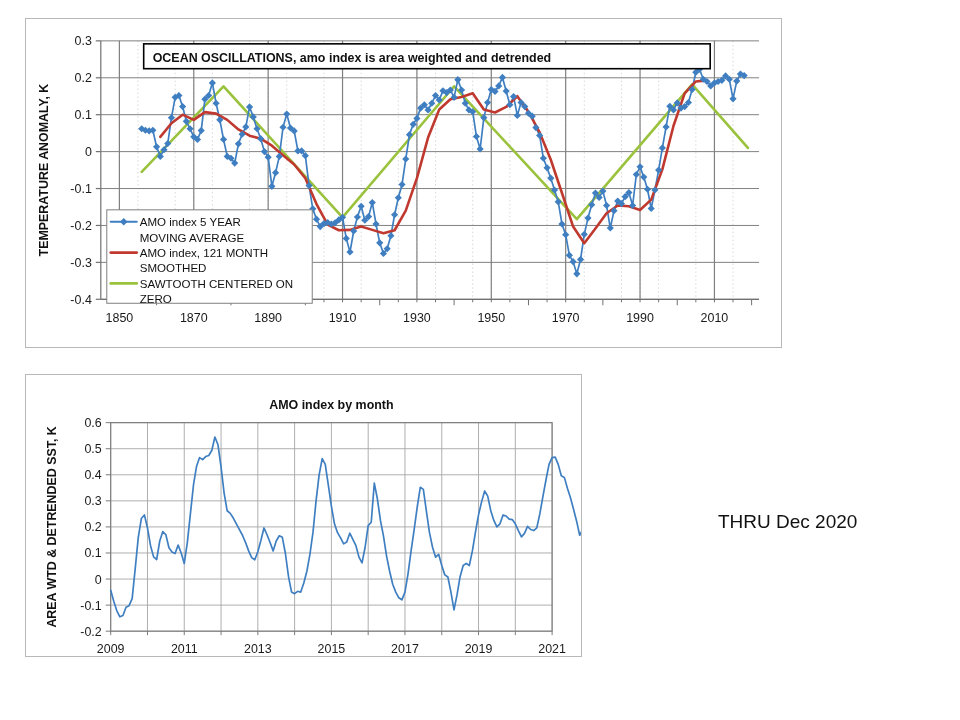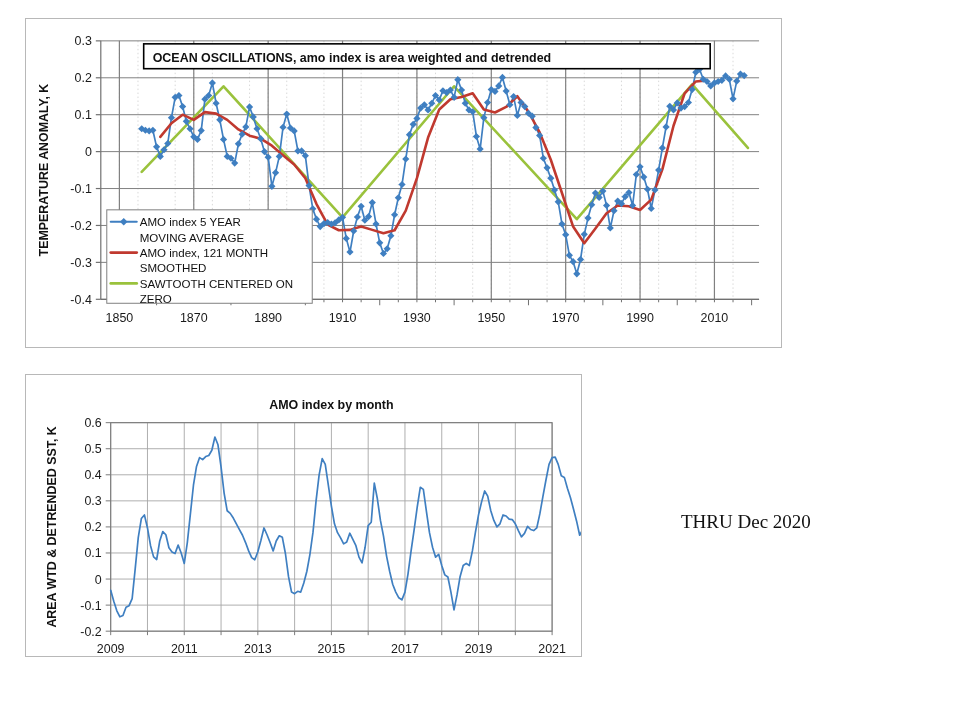--- a/index.html
+++ b/index.html
@@ -19,23 +19,23 @@
   #bottom-chart-panel{
     position:absolute;left:25px;top:374px;width:557px;height:283px;
     border:1px solid #b8b8b8;background:#fff;box-sizing:border-box;
   }
   .chart-svg{display:block;width:100%;height:100%;}
 
   
   .title-box text{font-weight:bold;}
 
   #thru-note{
-    position:absolute;left:681px;top:511px;
+    position:absolute;left:718px;top:511px;
     font-size:19px;color:#111;white-space:nowrap;
-    font-family:Liberation Serif, serif;
+    font-family:Liberation Sans, sans-serif;
   }
   text{font-family:"Liberation Sans", sans-serif;}
   .ax-lbl{font-size:12.5px;fill:#1a1a1a;}
   .ax-title{font-size:12.5px;fill:#111;font-weight:bold;}
   .legend-txt{font-size:11.6px;fill:#111;}
 </style>
 </head>
 <body>
 
 <div class="slide">

